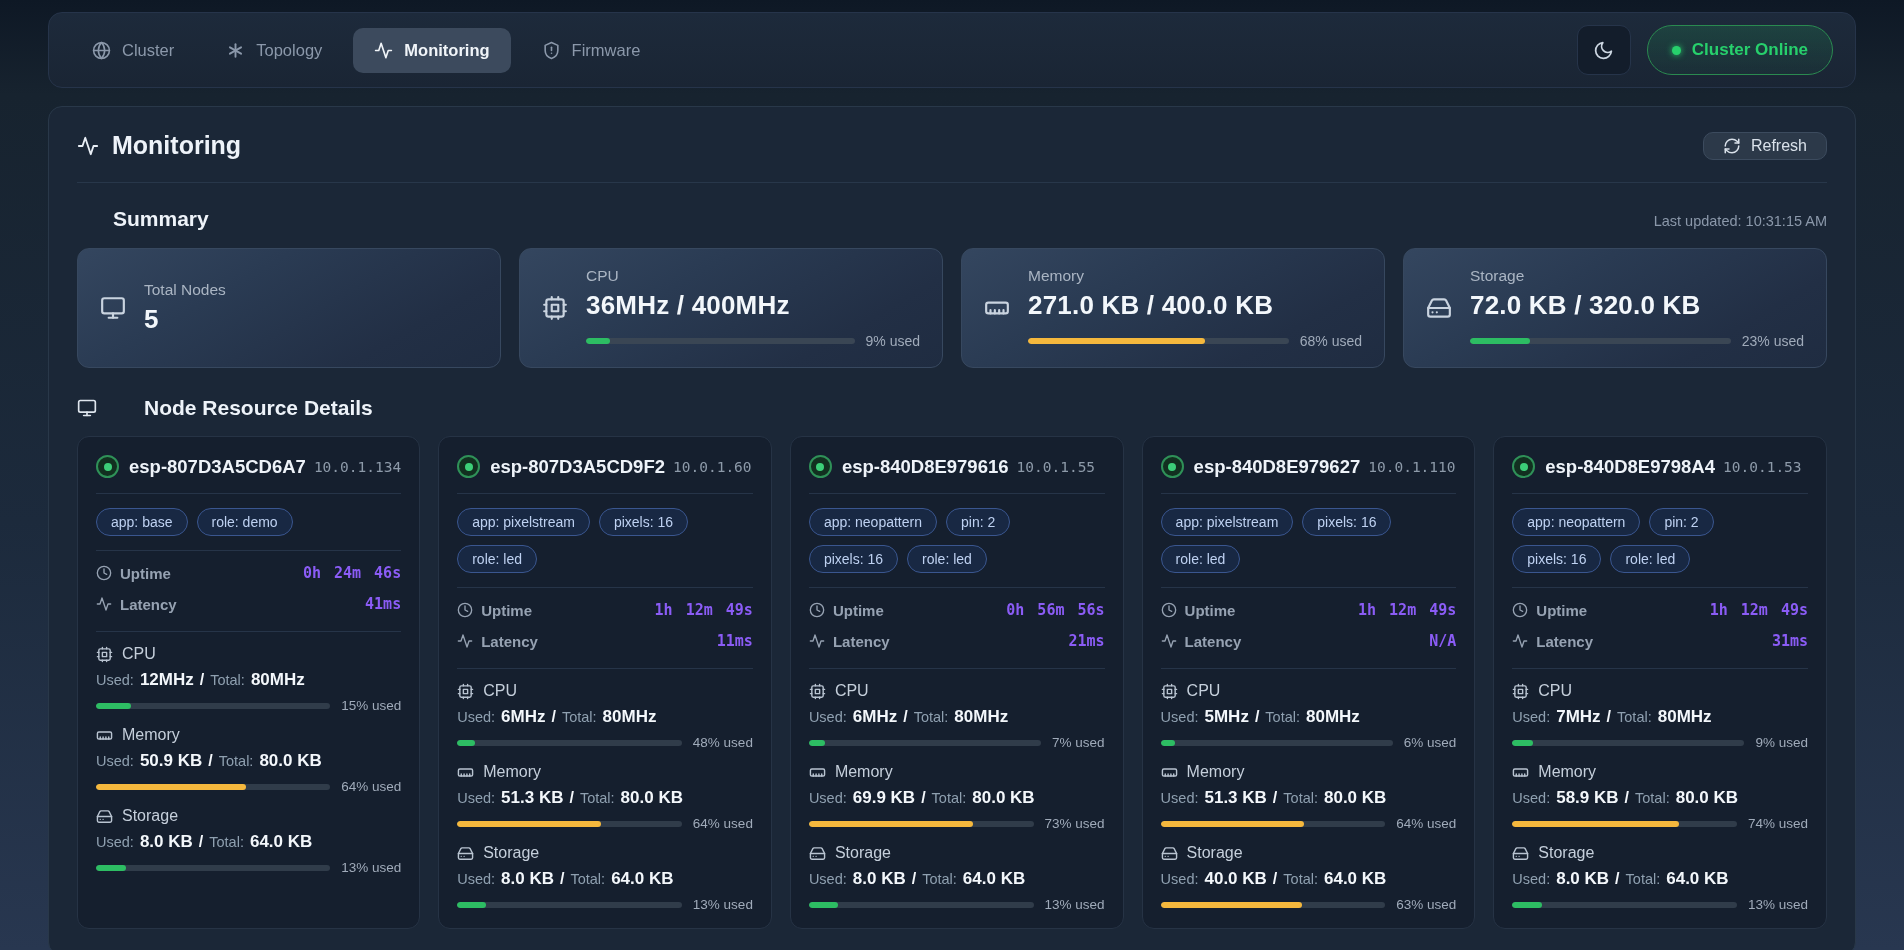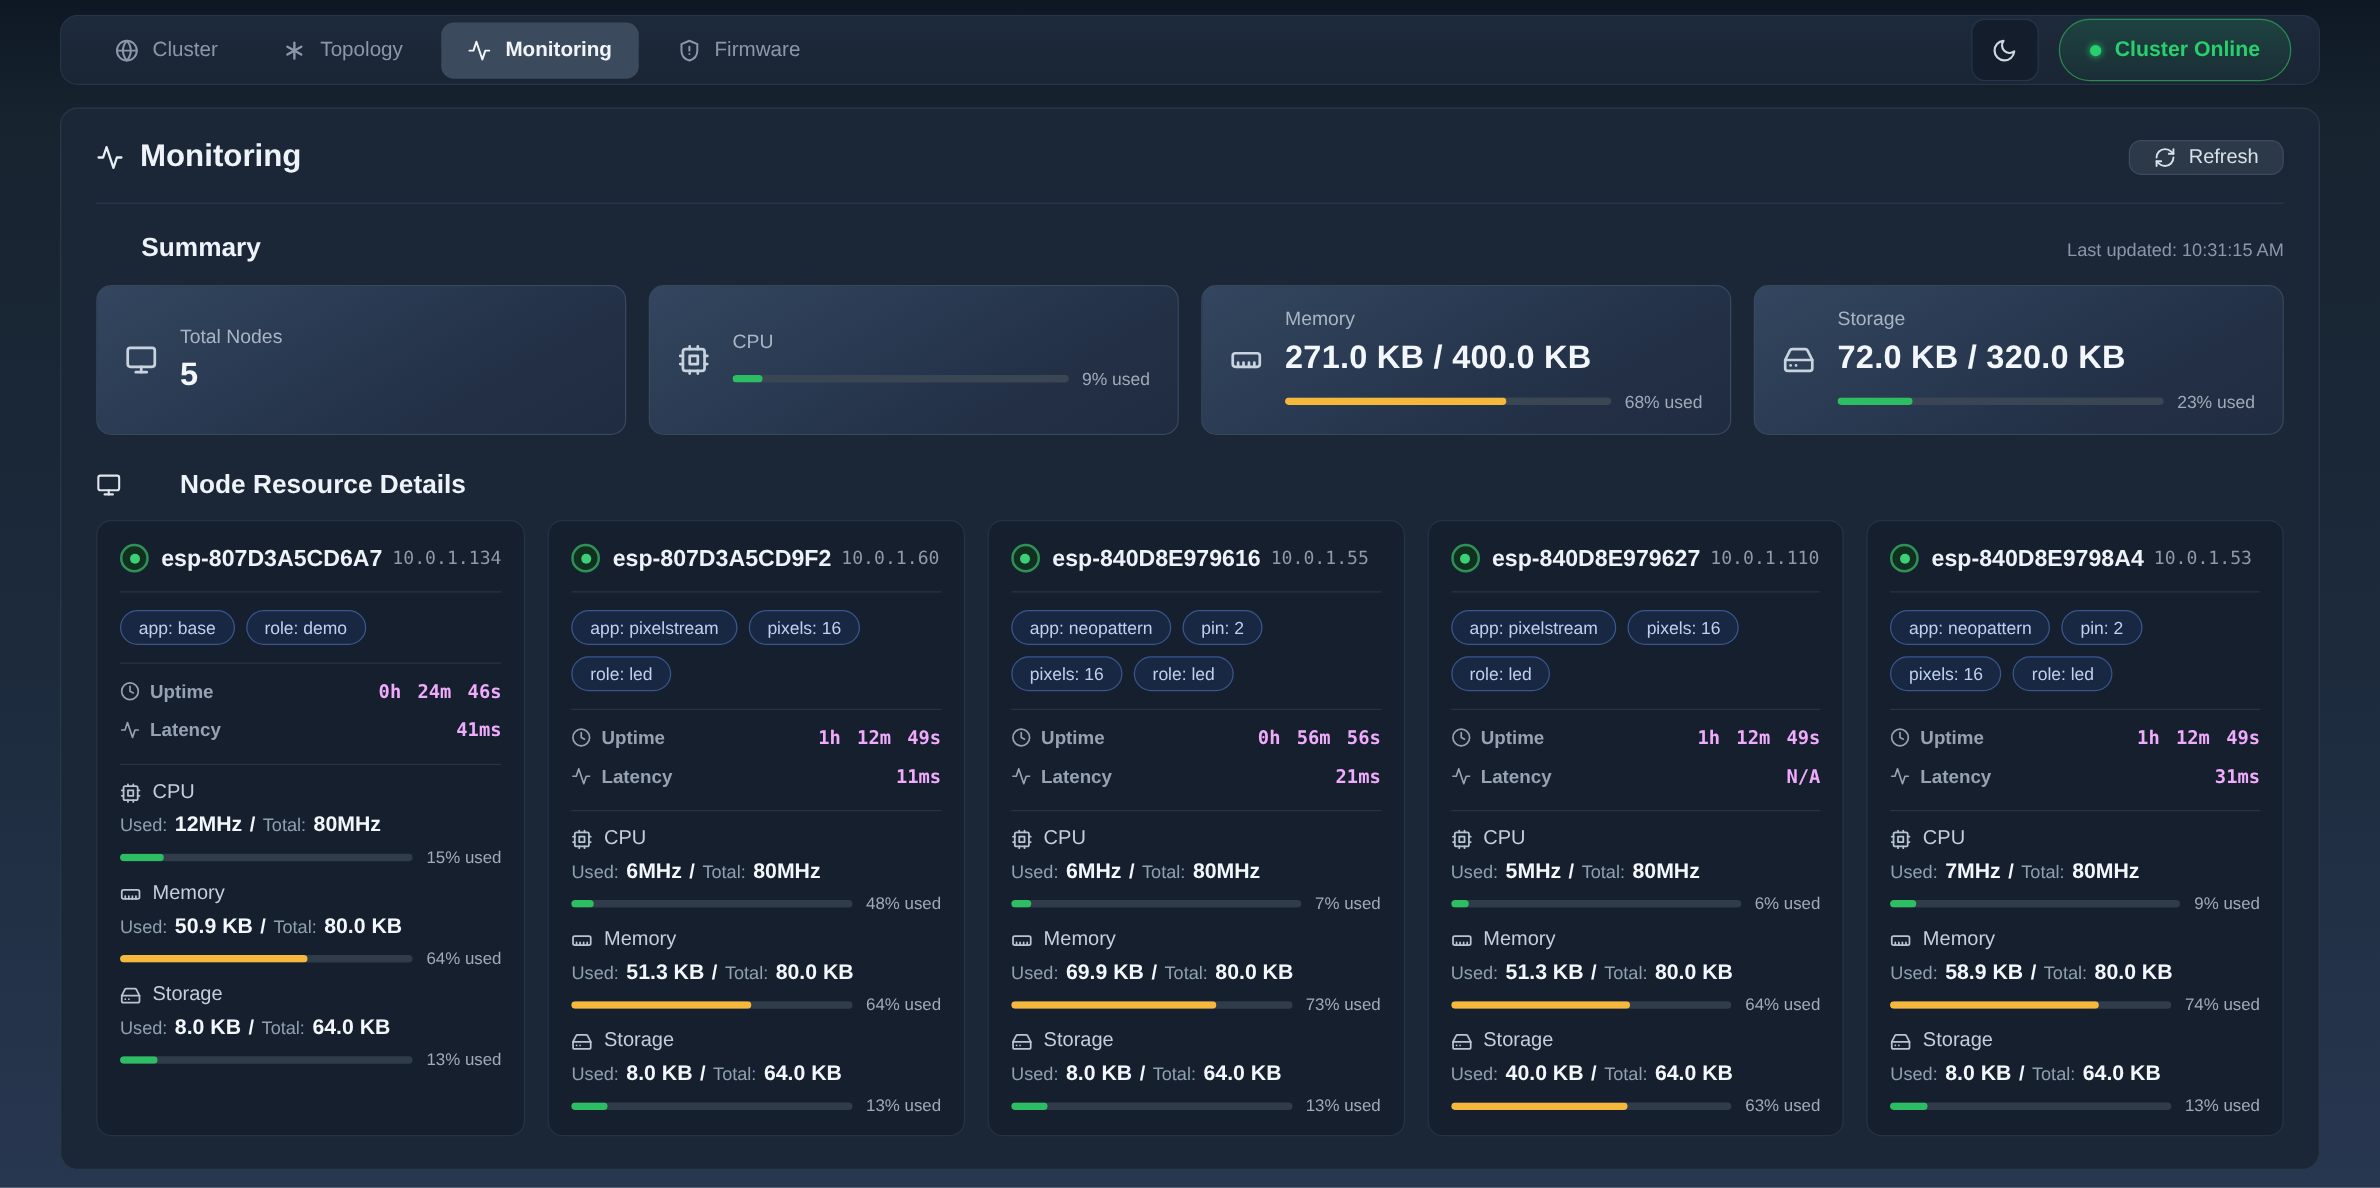--- a/index.html
+++ b/index.html
@@ -8,21 +8,21 @@
     font-family: "Liberation Sans", sans-serif;
     background: linear-gradient(180deg, #0e1825 0%, #17232f 10%, #1c2a3c 55%, #283750 100%);
     color: #e8edf4;
   }
   svg { display: block; }
   .mono { font-family: "DejaVu Sans Mono", monospace; }
 
   
   .topnav {
     margin: 12px 48px 0;
-    height: 56px;
+    height: 76px;
     background: linear-gradient(180deg, #1d2a3b, #1a2534);
     border: 1px solid #26344a;
     border-radius: 14px;
     display: flex; align-items: center; justify-content: space-between;
     padding: 0 22px;
   }
   .tabs { display: flex; align-items: center; gap: 10px; }
   .tab {
     display: flex; align-items: center; gap: 11px;
     padding: 13px 21px; border-radius: 10px;
@@ -110,21 +110,21 @@
   .node-ip { font-size: 14.5px; color: #8d9aa9; white-space: nowrap; margin-left: -2px; }
   .tags { display: flex; flex-wrap: wrap; gap: 9px; padding: 14px 0; border-bottom: 1px solid #263448; }
   .tag {
     padding: 5px 14px; border-radius: 999px;
     background: #182843; border: 1px solid #3a568f;
     color: #bed1f1; font-size: 14px; white-space: nowrap;
   }
   .kv-rows { padding: 13px 0 5px; border-bottom: 1px solid #263448; }
   .kv { display: flex; align-items: center; justify-content: space-between; margin-bottom: 13px; }
   .kv-label { display: flex; align-items: center; gap: 8px; color: #96a2b2; font-size: 15px; font-weight: 700; }
-  .kv-value { font-family: "DejaVu Sans Mono", monospace; font-size: 15px; font-weight: 700; color: #f0abfc; word-spacing: 4px; }
+  .kv-value { font-family: "DejaVu Sans Mono", monospace; font-size: 15px; font-weight: 700; color: #8b5cf6; word-spacing: 4px; }
   .metric { margin-top: 13px; }
   .m-head { display: flex; align-items: center; gap: 9px; color: #c5cfdb; font-size: 16px; }
   .m-head svg { color: #b9c4d1; }
   .m-usage { display: flex; align-items: baseline; gap: 6px; margin: 7px 0 8px; font-size: 14.5px; color: #8fa0b0; flex-wrap: nowrap; white-space: nowrap; }
   .m-usage b { color: #f3f7fb; font-size: 17px; font-weight: 800; }
   .m-usage .slash { font-size: 16px; }
   .node-card .bar-row { margin-top: 0; }
   .node-card .pct { font-size: 13.5px; }
 </style>
 </head>
@@ -234,20 +234,21 @@
     <div class="sum-card">
       <span class="sum-icon">
           <svg width="26" height="26" viewBox="0 0 24 24" fill="none" stroke="currentColor" stroke-width="2" stroke-linecap="round" stroke-linejoin="round">
             <rect x="4" y="4" width="16" height="16" rx="2"></rect>
             <rect x="9" y="9" width="6" height="6"></rect>
             <path d="M9 2v2M15 2v2M9 20v2M15 20v2M2 9h2M2 15h2M20 9h2M20 15h2"></path>
           </svg>
         </span>
       <div class="sum-body">
         <div class="sum-label">CPU</div>
+        <div class="sum-value">36MHz / 400MHz</div>
         <div class="bar-row">
           <div class="track">
               <div class="fill green" style="width: 9%;"></div>
             </div>
           <span class="pct">9% used</span>
         </div>
       </div>
     </div>
 
     <div class="sum-card">

